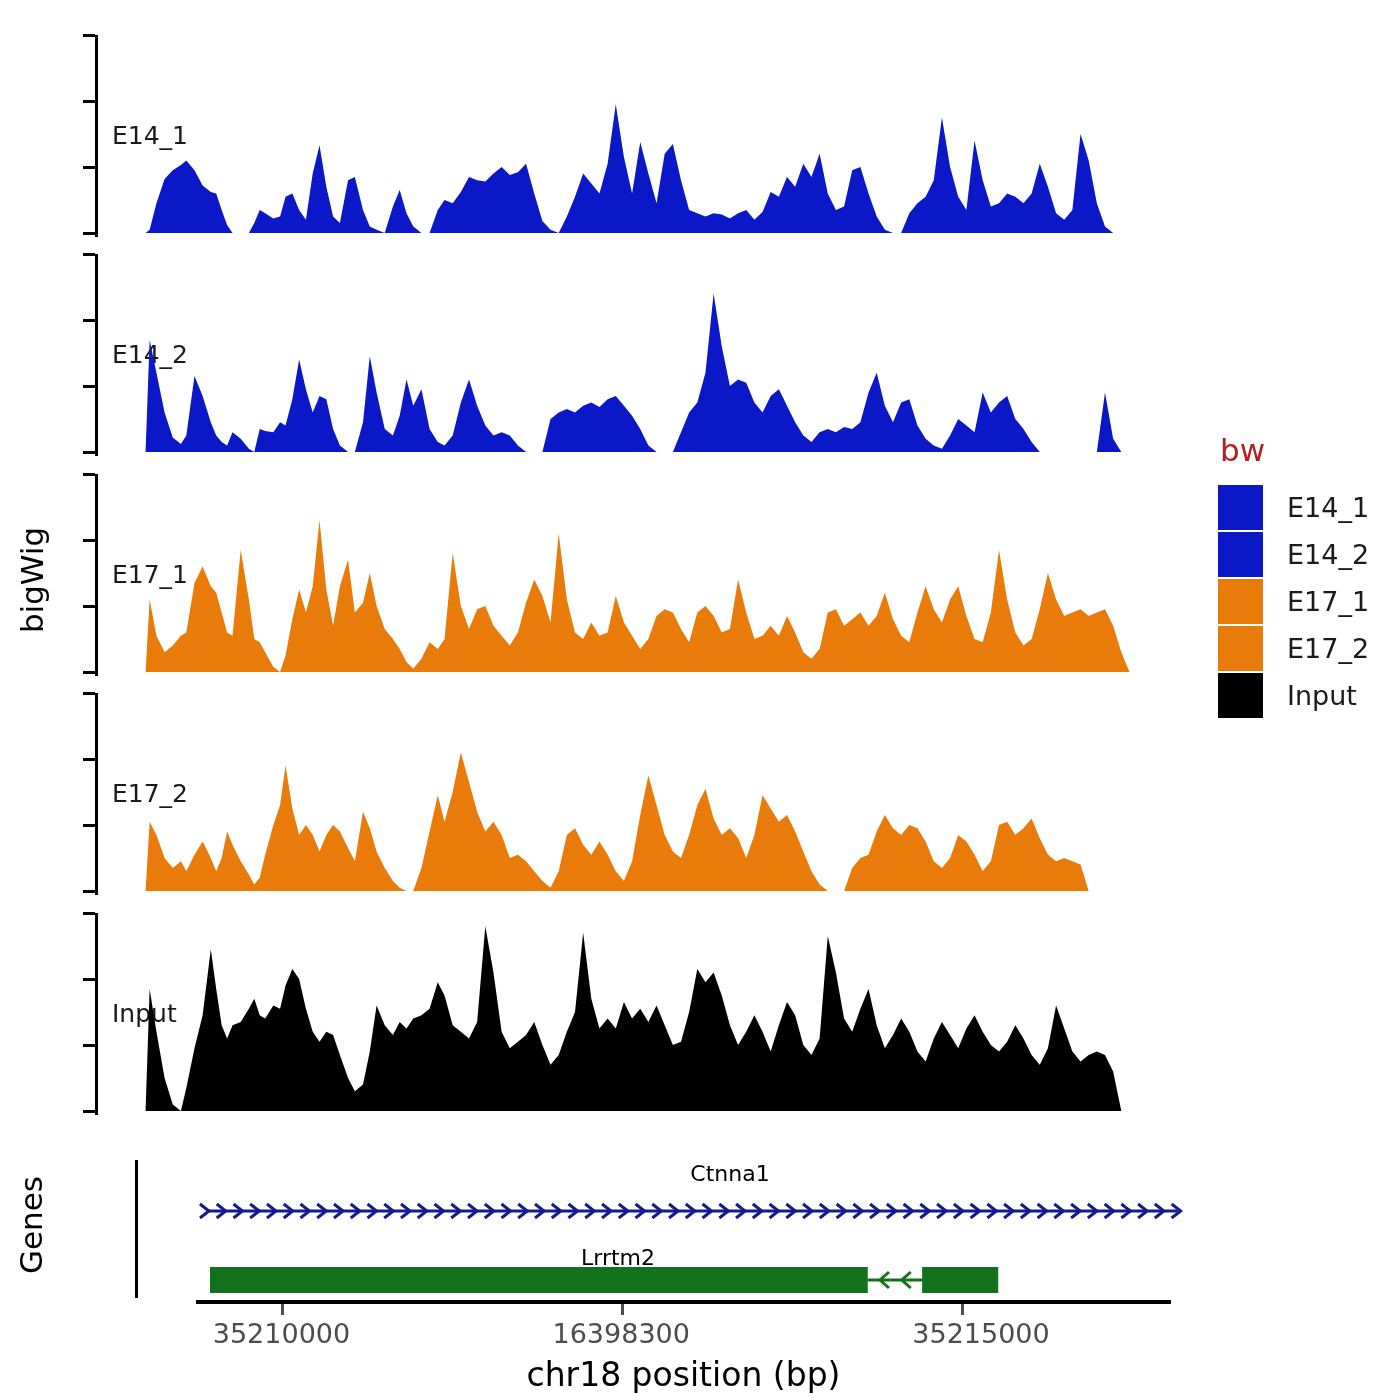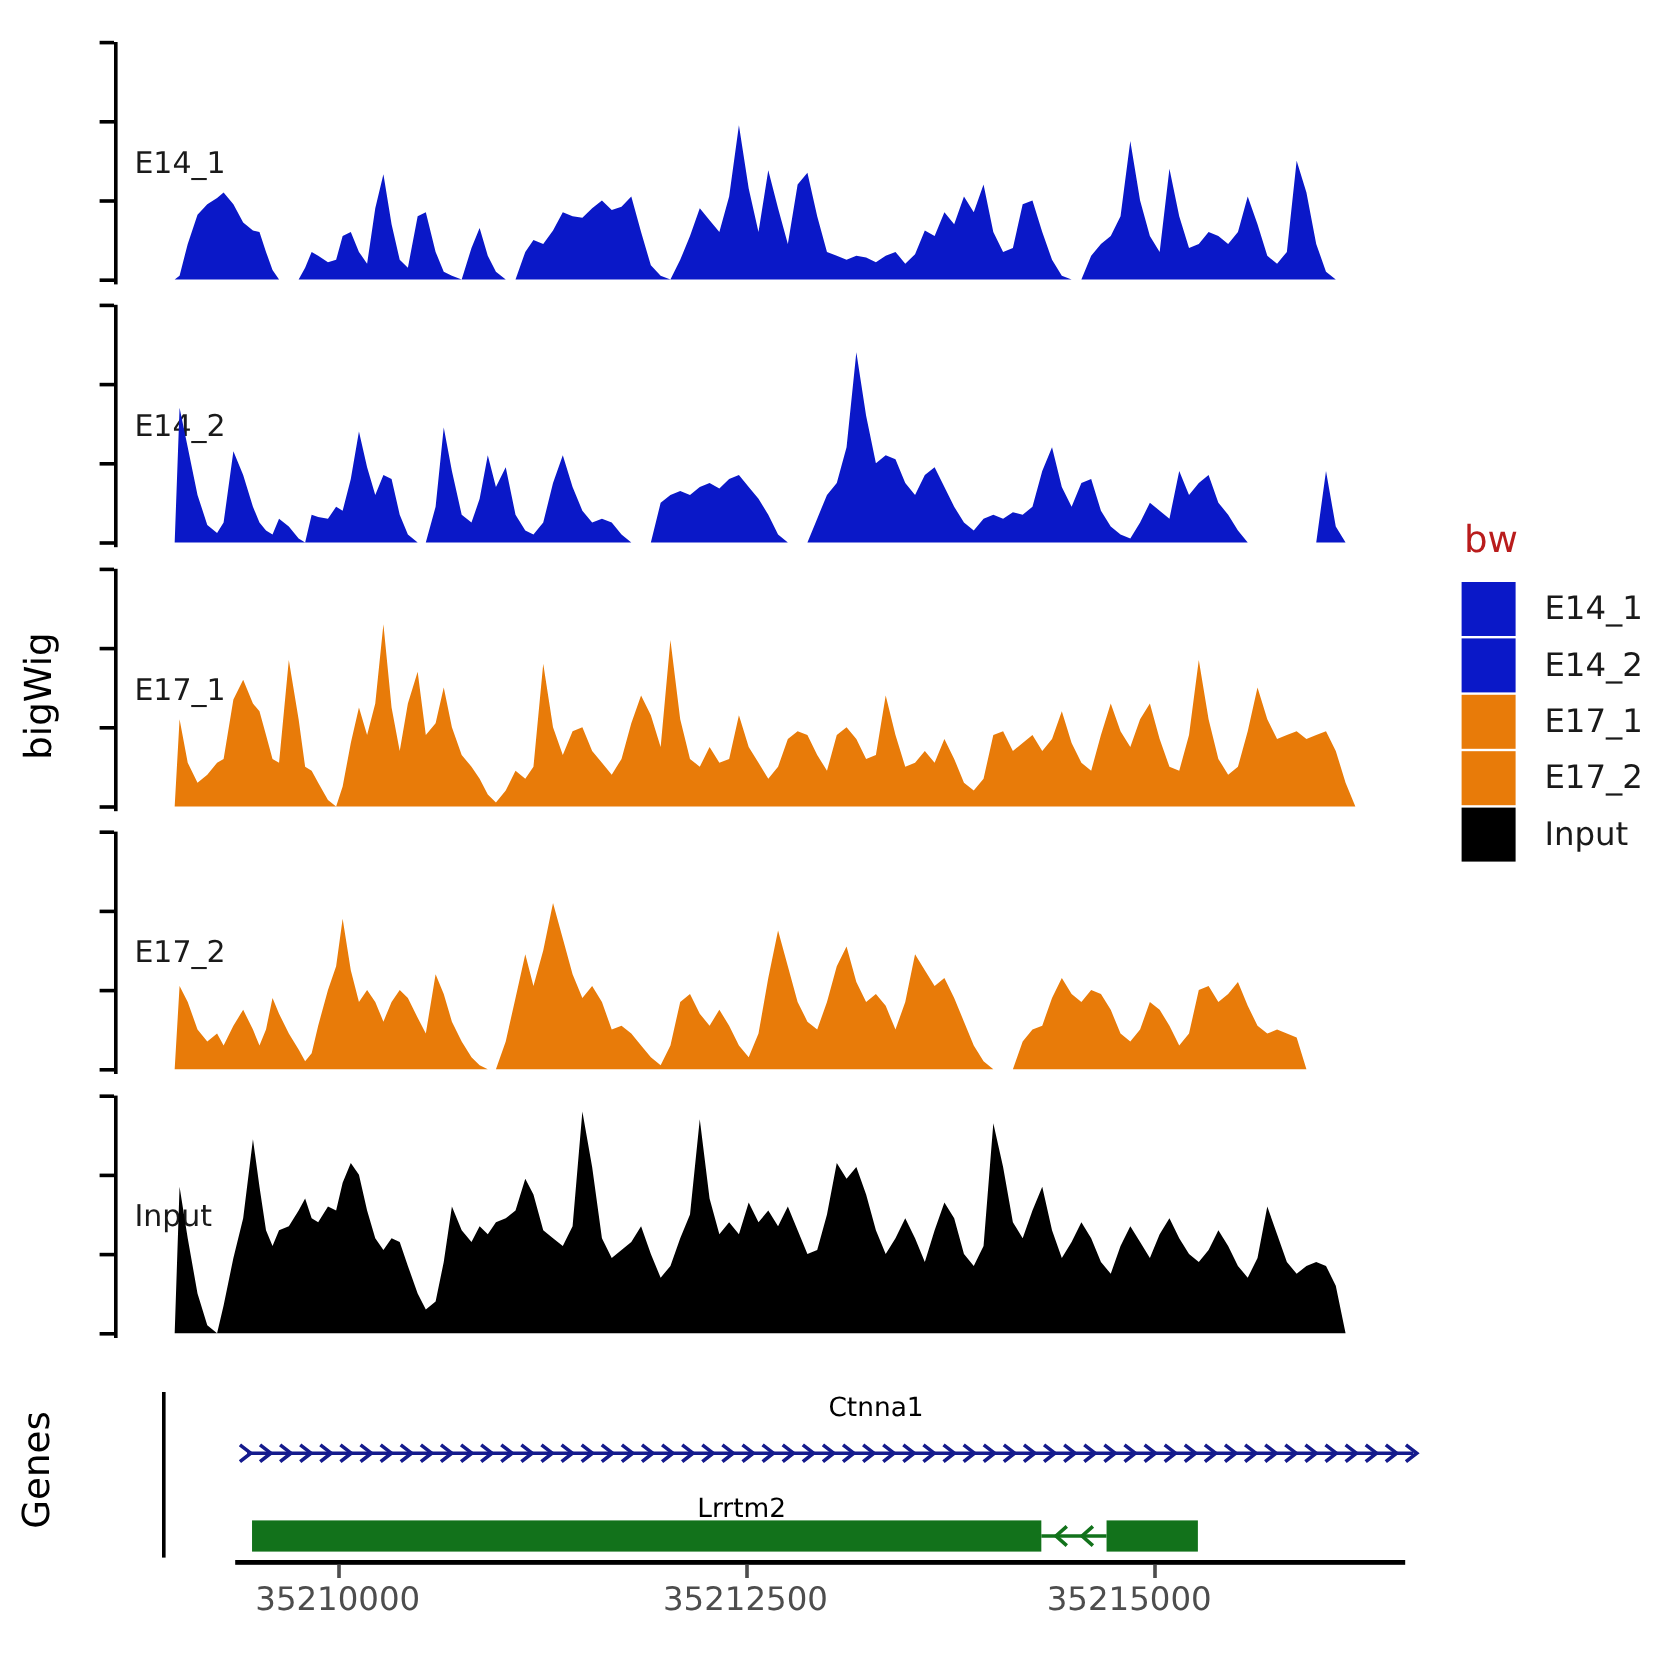--- a/index.html
+++ b/index.html
@@ -200,24 +200,25 @@
         </svg></div>
     <div class="gname" id="gname0" style="left:690px;top:1px;">Ctnna1</div>
     <div class="gname" id="gname1" style="left:578px;top:85px;">Lrrtm2</div>
   </div>
 
   <div class="xaxis-line"></div>
   <div id="xticks">
       <div class="xtick" style="left: 281.462px;"></div>
       <div class="xticklab" style="left: 281.462px; text-align: right;">35210000</div>
       <div class="xtick" style="left: 621.205px;"></div>
-      <div class="xticklab" style="left: 621.205px;">35212500</div>
+      <div class="xticklab" style="left: 621.205px;">16398300</div>
       <div class="xtick" style="left: 960.949px;"></div>
-      <div class="xticklab" style="left: 941px; text-align: right;">35215000</div>
+      <div class="xticklab" style="left: 981px; text-align: right;">35215000</div>
     </div>
+  <div class="xtitle">chr18 position (bp)</div>
 
   <div class="legend">
     <div class="legend-title">bw</div>
     <div id="legend-rows">
         <div class="legend-row">
           <div class="swatch" style="background: rgb(10, 24, 200);"></div>
           <div class="legend-label">E14_1</div>
         </div>
         <div class="legend-row">
           <div class="swatch" style="background: rgb(10, 24, 200);"></div>

